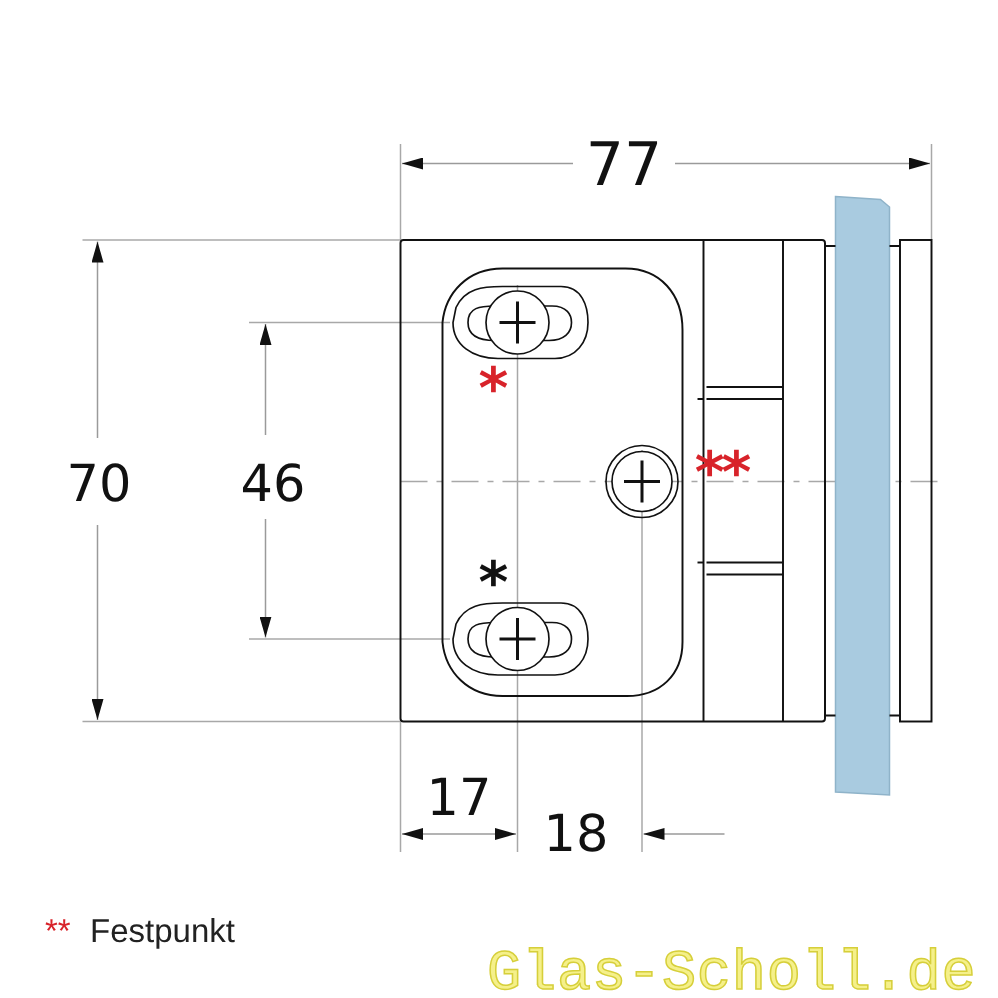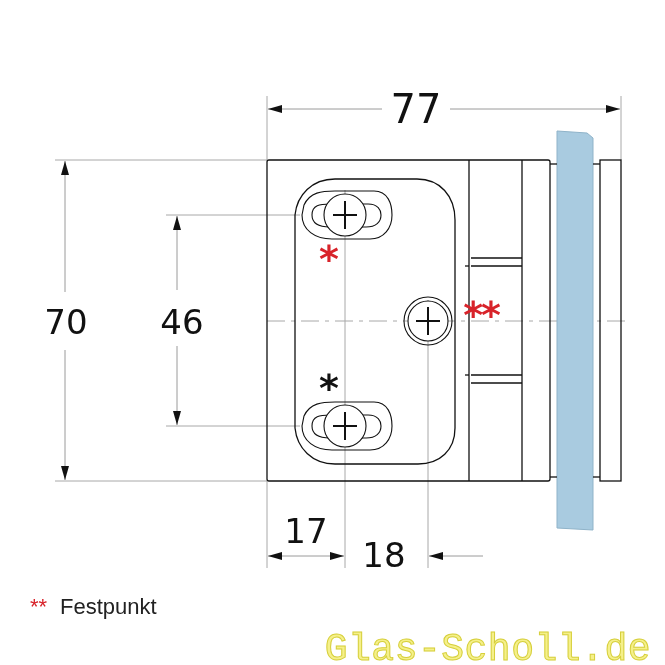--- a/index.html
+++ b/index.html
@@ -1,19 +1,19 @@
 <!DOCTYPE html>
 <html><head>
 <meta charset="utf-8">
 <style>
   html, body { margin: 0; padding: 0; background: #ffffff; }
   body { width: 665px; height: 665px; position: relative; overflow: hidden; font-family: "DejaVu Sans", sans-serif; }
   svg { position: absolute; left: 0; top: 0; }
   .dimtext { font-family: "DejaVu Sans", sans-serif; font-size: 34px; fill: #111; }
-  .legend { position: absolute; left: 30px; top: 593px; font-family: "Liberation Sans", sans-serif; font-size: 22px; color: #222; line-height: 27px; }
+  .legend { position: absolute; left: 30px; top: 607px; font-family: "Liberation Sans", sans-serif; font-size: 22px; color: #222; line-height: 27px; }
   .legend .star { color: #d8232a; display: inline-block; width: 30px; }
   .brand { position: absolute; right: 14px; top: 628px; font-family: Liberation Mono, monospace; font-size: 38px; color: #f5f08a; -webkit-text-stroke: 1px #d6cf3a; letter-spacing: 0.5px; }
 </style>
 </head>
 <body>
 
 <svg width="665" height="665" viewBox="0 0 665 665" xmlns="http://www.w3.org/2000/svg">
   <defs>
     <marker id="arrEnd" markerWidth="14" markerHeight="8" refX="14" refY="4" orient="auto" markerUnits="userSpaceOnUse">
       <path d="M0,0 L14,4 L0,8 Z" fill="#111"></path>

